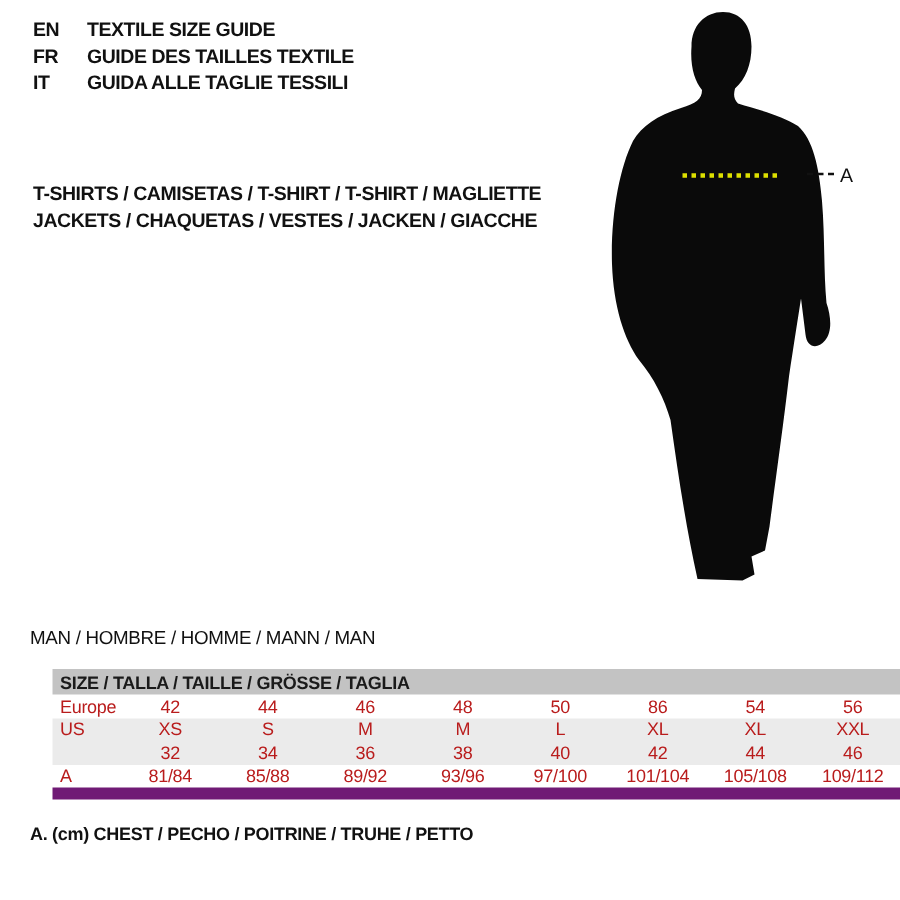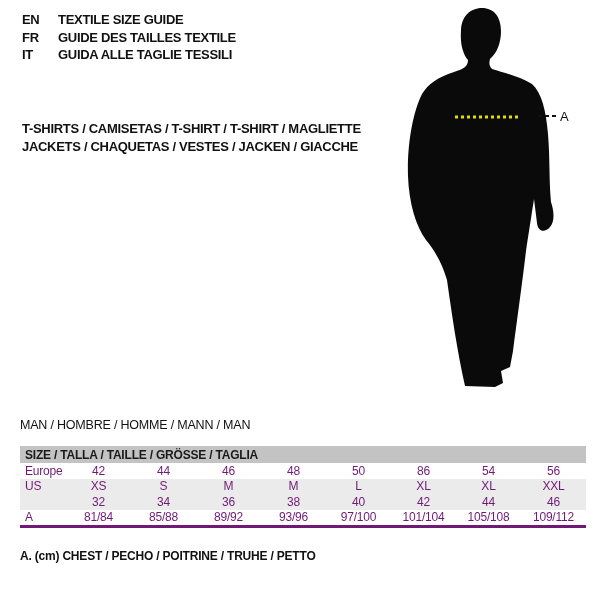--- a/index.html
+++ b/index.html
@@ -19,25 +19,25 @@
   .cat-block{left:22px;top:120px;}
   .cat-line{font-size:13px;font-weight:700;letter-spacing:-0.3px;line-height:18px;white-space:nowrap;}
 
   
   .figure-wrap{left:398px;top:4px;width:185px;height:390px;}
 
   
   .man-line{left:20px;top:418px;font-size:12.5px;font-weight:400;letter-spacing:-0.2px;}
 
   
-  .size-table{left:20px;top:446px;width:566px;border-bottom:3px solid #701a75;}
+  .size-table{left:35px;top:446px;width:566px;border-bottom:8px solid #701a75;}
   .t-header{height:17px;background:#c3c3c3;display:flex;align-items:center;
             padding-left:5px;font-size:12px;font-weight:700;letter-spacing:-0.2px;color:#1a1a1a;}
   .t-row{display:grid;grid-template-columns:46px repeat(8,1fr);height:15.5px;
-         align-items:center;font-size:12px;letter-spacing:-0.2px;color:#701a75;}
+         align-items:center;font-size:12px;letter-spacing:-0.2px;color:#b91c1c;}
   .t-row.shade{background:#ebebeb;}
   .t-row .lbl{padding-left:5px;text-align:left;}
   .t-row .val{text-align:center;}
 
   
   .footnote{left:20px;top:549px;font-size:12px;font-weight:700;letter-spacing:-0.2px;}
 </style>
 </head>
 <body>
 

